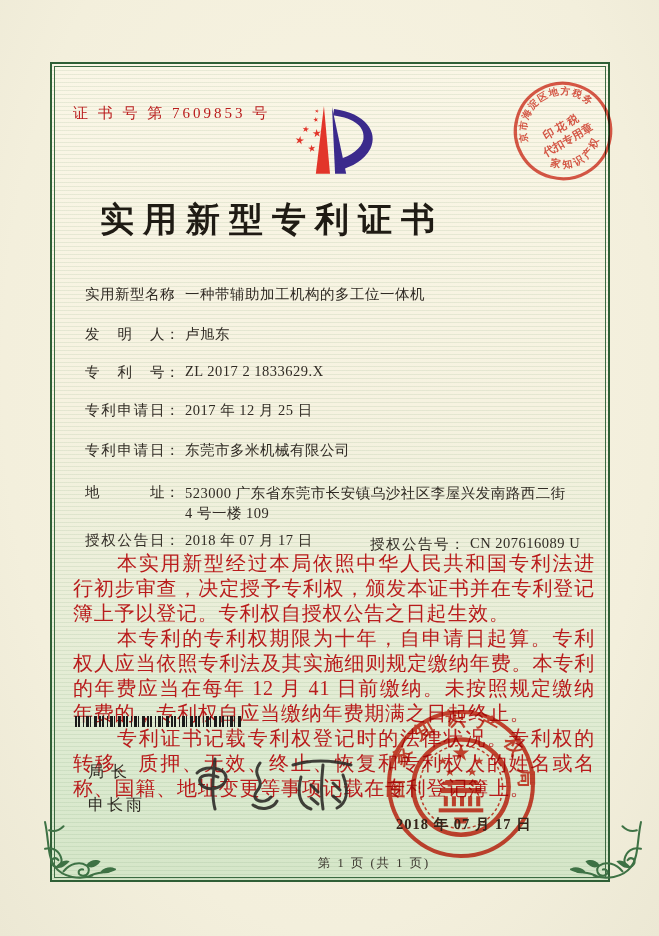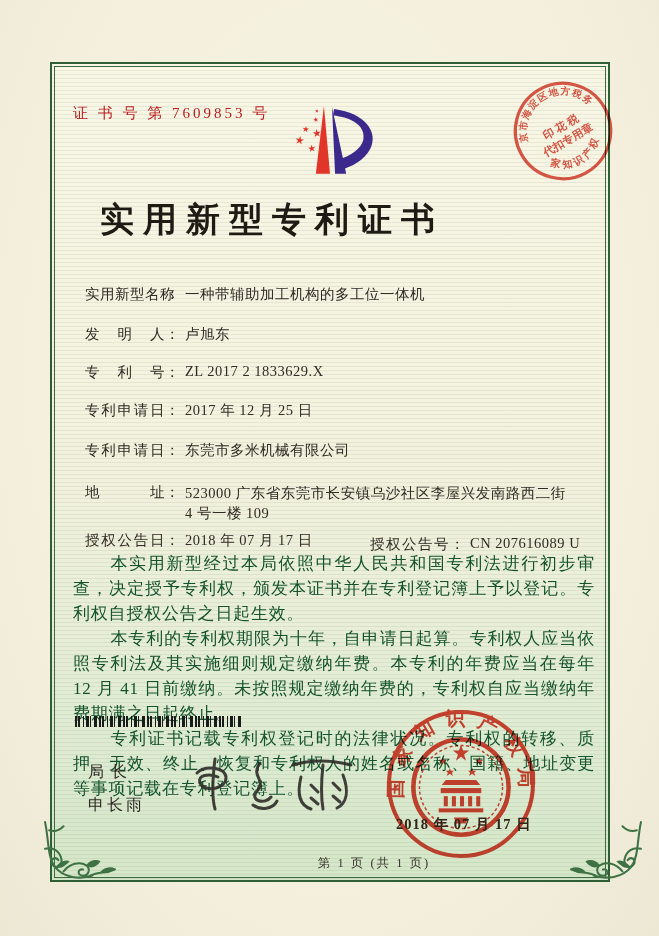--- a/index.html
+++ b/index.html
@@ -42,21 +42,21 @@
   .f-colon{display:inline-block;vertical-align:top;}
   .f-value{display:inline-block;padding-left:5px;vertical-align:top;}
   .r1{top:285px;} .r2{top:325px;} .r3{top:363px;} .r4{top:401px;} .r5{top:441px;}
   .r6{top:483px;} .r7{top:531px;}
   .r6 .f-value{white-space:normal;width:392px;line-height:20px;}
   .pubno{position:absolute;left:285px;top:4px;white-space:nowrap;}
   .pubno .f-label-plain{letter-spacing:1.5px;}
   
   .body-text{
     position:absolute;left:73px;top:551px;width:522px;
-    font-size:17px;line-height:25px;color:#14532d;
+    font-size:20px;line-height:25px;color:#b91c1c;
     text-align:justify;letter-spacing:.8px;
   }
   .body-text p{margin:0;text-indent:2.2em;}
   
   .barcode{
     position:absolute;left:75px;top:716px;width:166px;height:11px;
     background:repeating-linear-gradient(90deg,
       #1b1b1b 0 2px,transparent 2px 3px,#1b1b1b 3px 5px,transparent 5px 8px,
       #1b1b1b 8px 9px,transparent 9px 11px,#1b1b1b 11px 14px,transparent 14px 15px,
       #1b1b1b 15px 16px,transparent 16px 19px,#1b1b1b 19px 22px,transparent 22px 24px);

